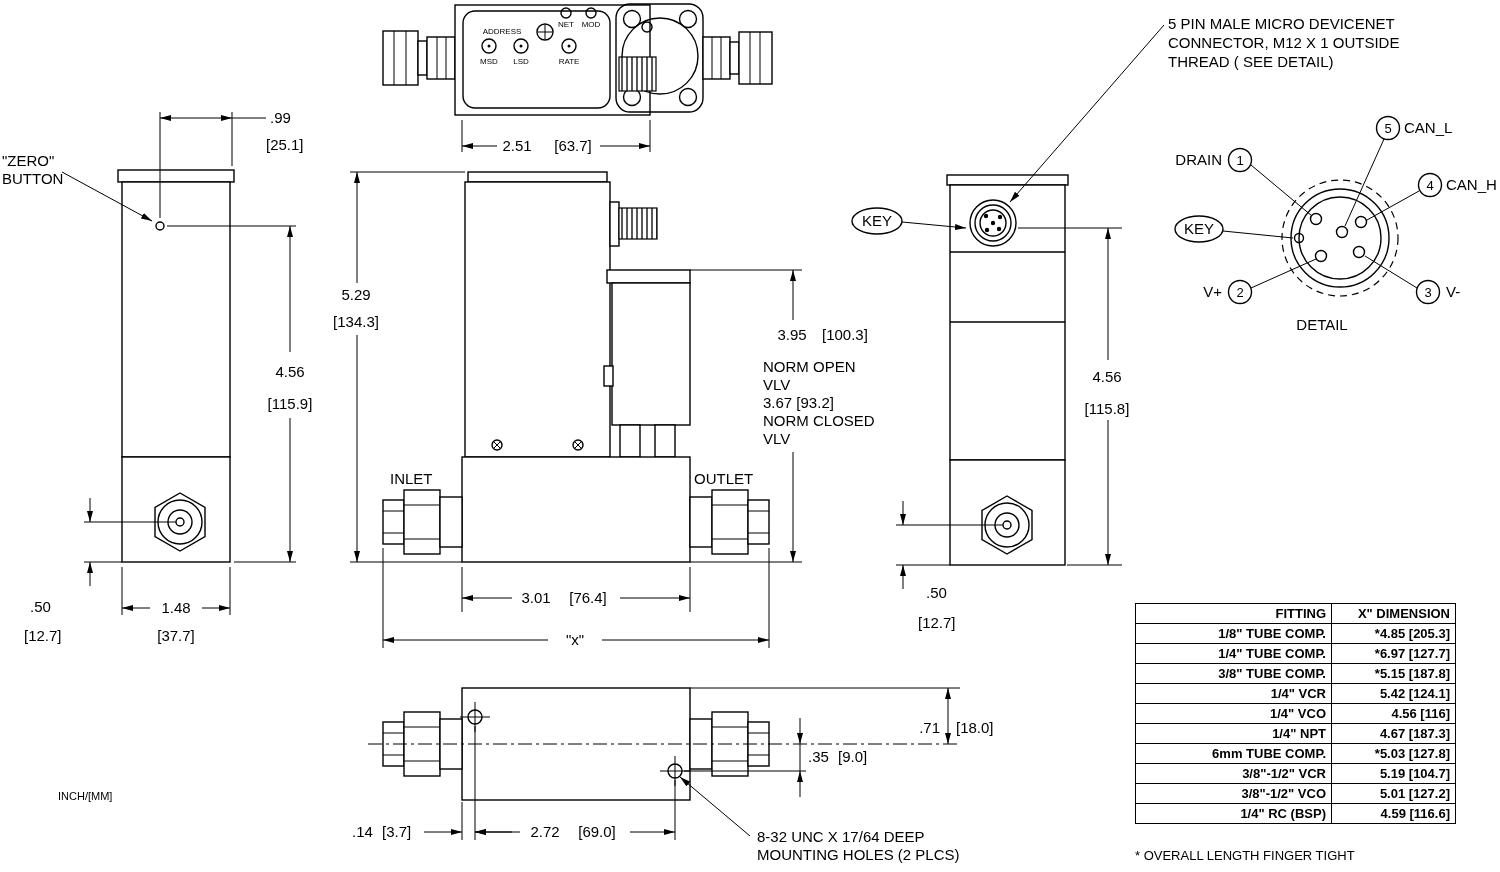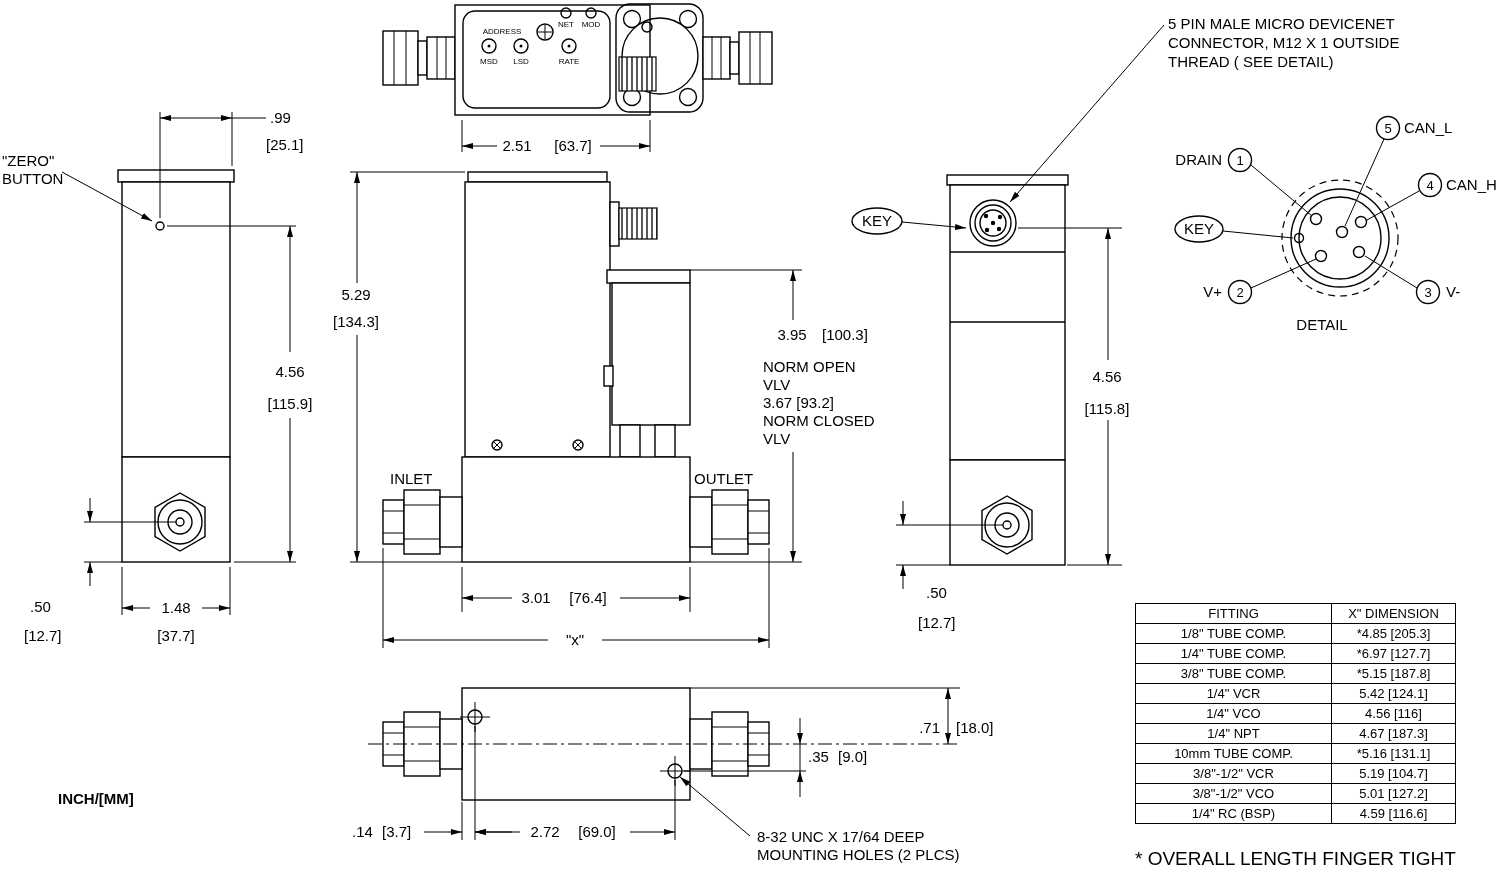--- a/index.html
+++ b/index.html
@@ -15,24 +15,24 @@
   .dsh { fill:none; stroke:#000; stroke-width:1.2; stroke-dasharray:7 5; }
   text { fill:#000; font-family:"Liberation Sans", sans-serif; }
   .t  { font-size:15px; }
   .ts { font-size:8px; }
   .tb { font-size:13px; }
   .tm { text-anchor:middle; }
   .te { text-anchor:end; }
   .dot { fill:#000; stroke:none; }
   .fitting-table { position:absolute; left:1135px; top:603px; width:321px; }
   .fitting-table table { width:100%; border-collapse:collapse; font-size:13px; table-layout:fixed; }
-  .fitting-table th, .fitting-table td { border:1px solid #000; padding:1px 5px; text-align:center; font-weight:normal; height:20px; overflow:hidden; white-space:nowrap; }
+  .fitting-table th, .fitting-table td { border:1px solid #000; padding:1px 5px; text-align:right; font-weight:bold; height:20px; overflow:hidden; white-space:nowrap; }
   .fitting-table .dim-col { width:124px; }
-  .footnote { position:absolute; left:1135px; top:848px; font-size:19px; }
-  .units-note { position:absolute; left:58px; top:790px; font-size:15px;font-weight:bold; }
+  .footnote { position:absolute; left:1135px; top:848px; font-size:13px; }
+  .units-note { position:absolute; left:58px; top:790px; font-size:11px; }
 </style>
 </head>
 <body>
 
 <div class="canvas">
 
 <svg width="1500" height="872" viewBox="0 0 1500 872">
   <defs>
     <marker id="aE" markerWidth="12" markerHeight="7" refX="11" refY="3" orient="auto" markerUnits="userSpaceOnUse">
       <path d="M0,0 L11,3 L0,6 z" fill="#000"></path>
@@ -393,22 +393,22 @@
           </tr>
         <tr>
             <td>1/4" VCO</td>
             <td class="dim-col">4.56 [116]</td>
           </tr>
         <tr>
             <td>1/4" NPT</td>
             <td class="dim-col">4.67 [187.3]</td>
           </tr>
         <tr>
-            <td>10mm TUBE COMP.</td>
-            <td class="dim-col">*5.16 [131.1]</td>
+            <td>6mm TUBE COMP.</td>
+            <td class="dim-col">*5.03 [127.8]</td>
           </tr>
         <tr>
             <td>3/8"-1/2" VCR</td>
             <td class="dim-col">5.19 [104.7]</td>
           </tr>
         <tr>
             <td>3/8"-1/2" VCO</td>
             <td class="dim-col">5.01 [127.2]</td>
           </tr>
         <tr>

